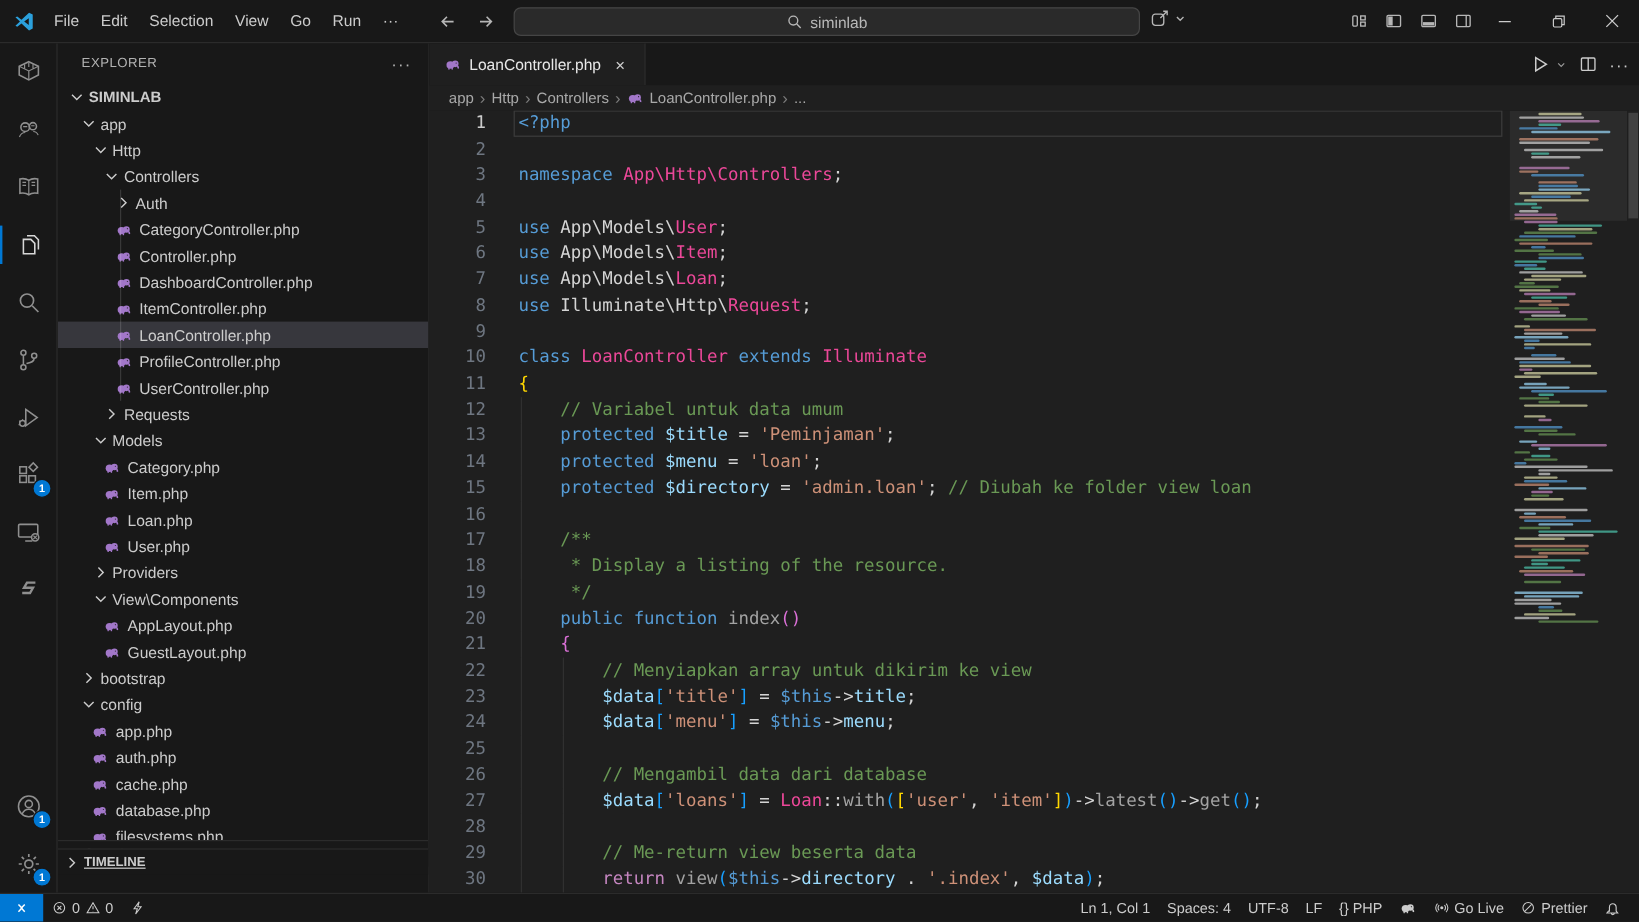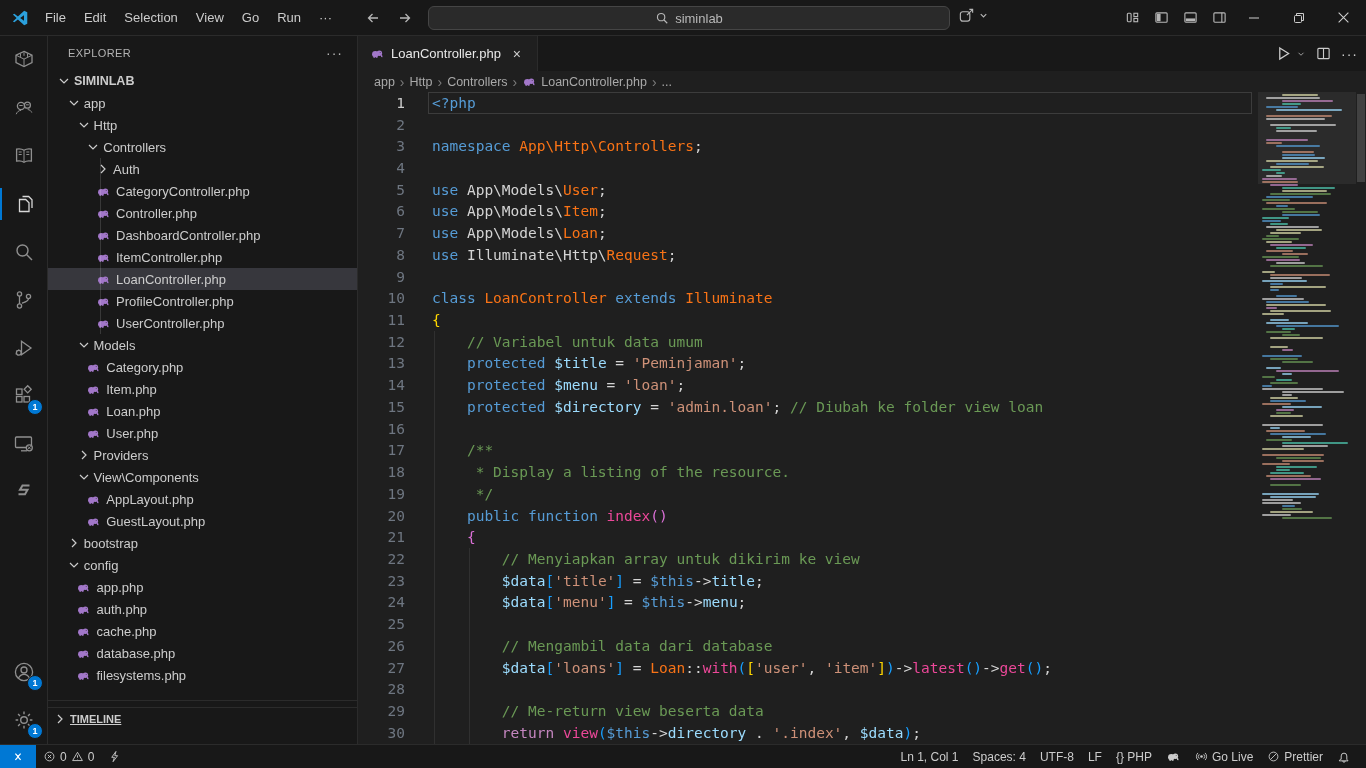--- a/index.html
+++ b/index.html
@@ -69,21 +69,21 @@
   .lines{position:absolute;left:0;top:0;right:108px;bottom:-12px;}
   .cline{position:relative;height:21.73px;display:flex;align-items:center;}
   .ln{width:47px;flex:none;text-align:right;color:#6e7681;
     font-family:"DejaVu Sans Mono",monospace;font-size:14.5px;}
   .cline.current .ln{color:#cccccc;}
   .lc{position:relative;padding-left:27px;white-space:pre;
     font-family:"DejaVu Sans Mono",monospace;font-size:14.5px;color:#d4d4d4;}
   .cline.current::after{content:'';position:absolute;left:70px;right:6px;top:0;bottom:0;
     border:1px solid #3c3c3c;pointer-events:none;}
   .gline{position:absolute;top:0;bottom:0;width:1px;background:rgba(255,255,255,.08);}
-  .tk-kw{color:#569CD6}.tk-ctl{color:#C586C0}.tk-cls{color:#f97316}.tk-fn{color:#ec4899}
+  .tk-kw{color:#569CD6}.tk-ctl{color:#C586C0}.tk-cls{color:#ec4899}.tk-fn{color:#a3a3a3}
   .tk-var{color:#9CDCFE}.tk-str{color:#CE9178}.tk-com{color:#6A9955}.tk-pun{color:#D4D4D4}
   .tk-b1{color:#FFD700}.tk-b2{color:#DA70D6}.tk-b3{color:#179FFF}.tk-txt{color:#D4D4D4}
 
   .minimap{position:absolute;top:0;right:10px;width:98px;bottom:0;overflow:hidden;}
   .mm-viewport{position:absolute;left:0;right:0;top:0;height:92px;background:rgba(121,121,121,.14);}
   .mm-line{height:2px;margin-bottom:1px;border-radius:1px;}
   .vscroll{position:absolute;top:0;right:0;width:10px;bottom:0;}
   .vthumb{position:absolute;top:2px;left:1px;width:8px;height:88px;background:rgba(121,121,121,.38);}
 
   
@@ -453,20 +453,28 @@
                 <ellipse cx="5.7" cy="8.7" rx="3.5" ry="3.3"></ellipse>
                 <circle cx="10" cy="7.7" r="2.9"></circle>
                 <path d="M12.2 9.2c1 .5 1.4 1.7 1 2.8l-1.4-.4c.2-.7 0-1.3-.5-1.6z"></path>
                 <rect x="3.8" y="11.2" width="1.2" height="1.6"></rect>
                 <rect x="6.7" y="11.2" width="1.2" height="1.6"></rect>
               </g>
               <circle cx="10.8" cy="7" r=".5" fill="#1f1f1f"></circle>
             </svg>
           </span>
           <span>UserController.php</span>
+        </div>
+        <div class="trow" style="padding-left: 37.25px;">
+          <span class="icon chev">
+            <svg viewBox="0 0 16 16" width="16" height="16" fill="none" stroke="#cccccc" stroke-width="1.2">
+              <path d="M6 4l4 4-4 4"></path>
+            </svg>
+          </span>
+          <span>Requests</span>
         </div>
         <div class="trow" style="padding-left: 27.5px;">
           <span class="icon chev">
             <svg viewBox="0 0 16 16" width="16" height="16" fill="none" stroke="#cccccc" stroke-width="1.2">
               <path d="M4 6l4 4 4-4"></path>
             </svg>
           </span>
           <span>Models</span>
         </div>
         <div class="trow" style="padding-left: 37.25px;">

